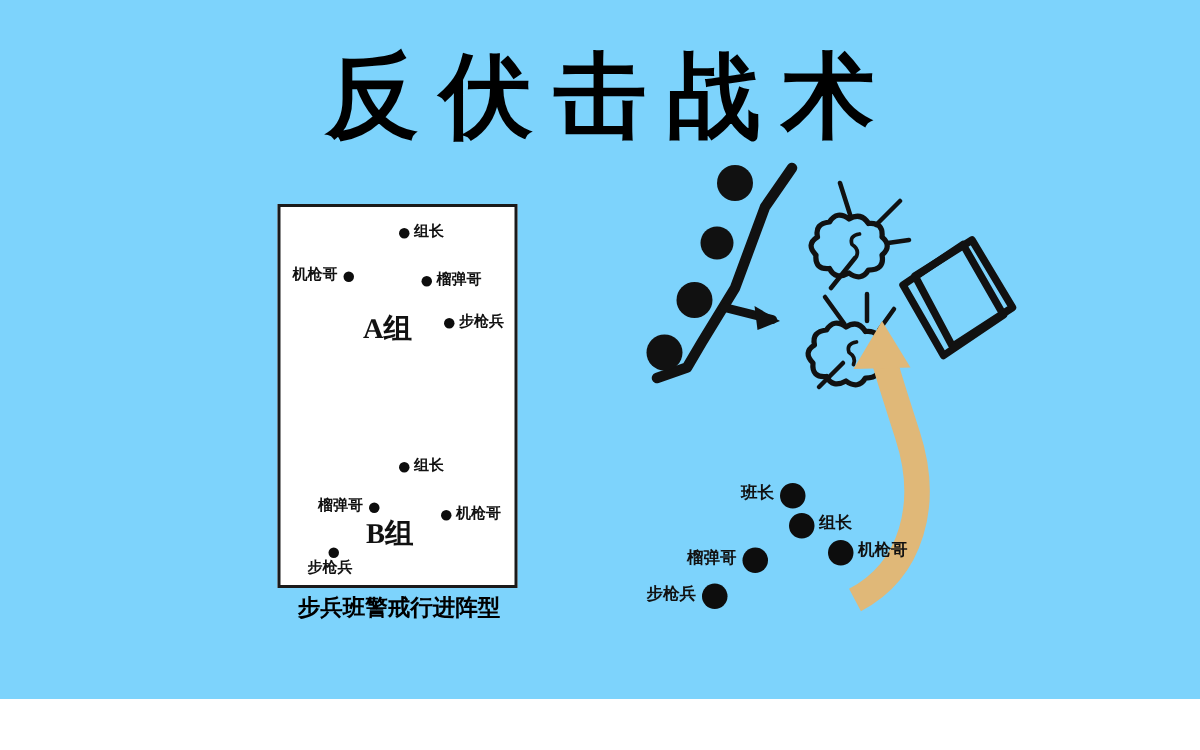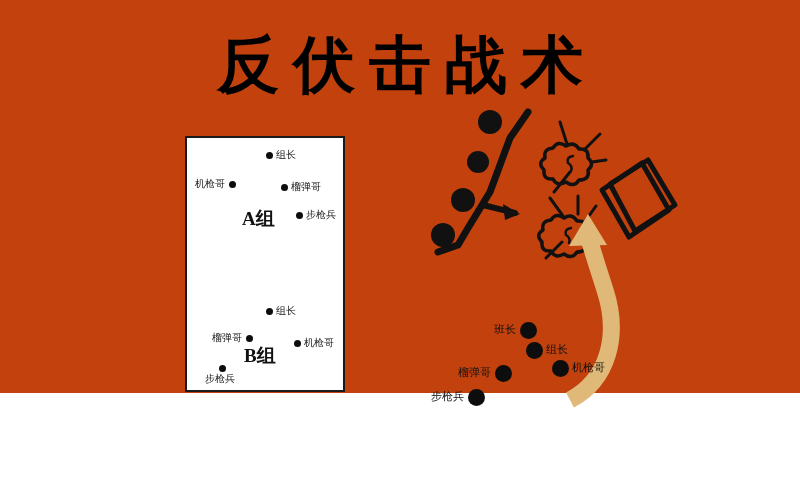--- a/index.html
+++ b/index.html
@@ -15,22 +15,22 @@
     overflow: hidden;
     font-family: "Liberation Sans", "DejaVu Sans", sans-serif;
     color: #111111;
   }
 
   #page {
     position: absolute;
     left: 0;
     top: 0;
     width: 800px;
-    height: 393px;
-    background: #c2410c;
+    height: 466px;
+    background: #7dd3fc;
   }
 
   
   #title {
     position: absolute;
     left: 0;
     top: 34px;
     width: 800px;
     text-align: center;
     font-size: 62px;
@@ -86,21 +86,21 @@
     height: 0;
   }
   .unit .dot {
     position: absolute;
     border-radius: 50%;
     background: #0d0d0d;
   }
   .unit .lbl {
     position: absolute;
     font-size: 10px;
-    font-weight: 400;
+    font-weight: 700;
     color: #111111;
     white-space: nowrap;
     line-height: 1;
     letter-spacing: 0px;
   }
 
   
   .unit.small .dot {
     width: 7px; height: 7px;
     left: -3.5px; top: -3.5px;
@@ -173,20 +173,21 @@
     <div class="unit small" style="left:110px; top:205px;">
       <span class="dot"></span>
       <span class="lbl right">机枪哥</span>
     </div>
     <div class="unit small" style="left:35px; top:230px;">
       <span class="dot"></span>
       <span class="lbl below">步枪兵</span>
     </div>
   </div>
 
+  <div id="left-caption">步兵班警戒行进阵型</div>
 
   <div id="scene">
     <svg width="260" height="310" viewBox="0 0 260 310">
 
       <path class="ink" d="M 108 12 L 90 38 L 70 92 L 48 128 L 38 145 L 18 152" stroke-width="7"></path>
 
       <path class="ink" d="M 63 105 L 95 113" stroke-width="6"></path>
       <path class="ink-fill" d="M 100 114 L 83 104 L 85 120 Z"></path>
 
       <circle class="ink-fill" cx="70" cy="22" r="12"></circle>

